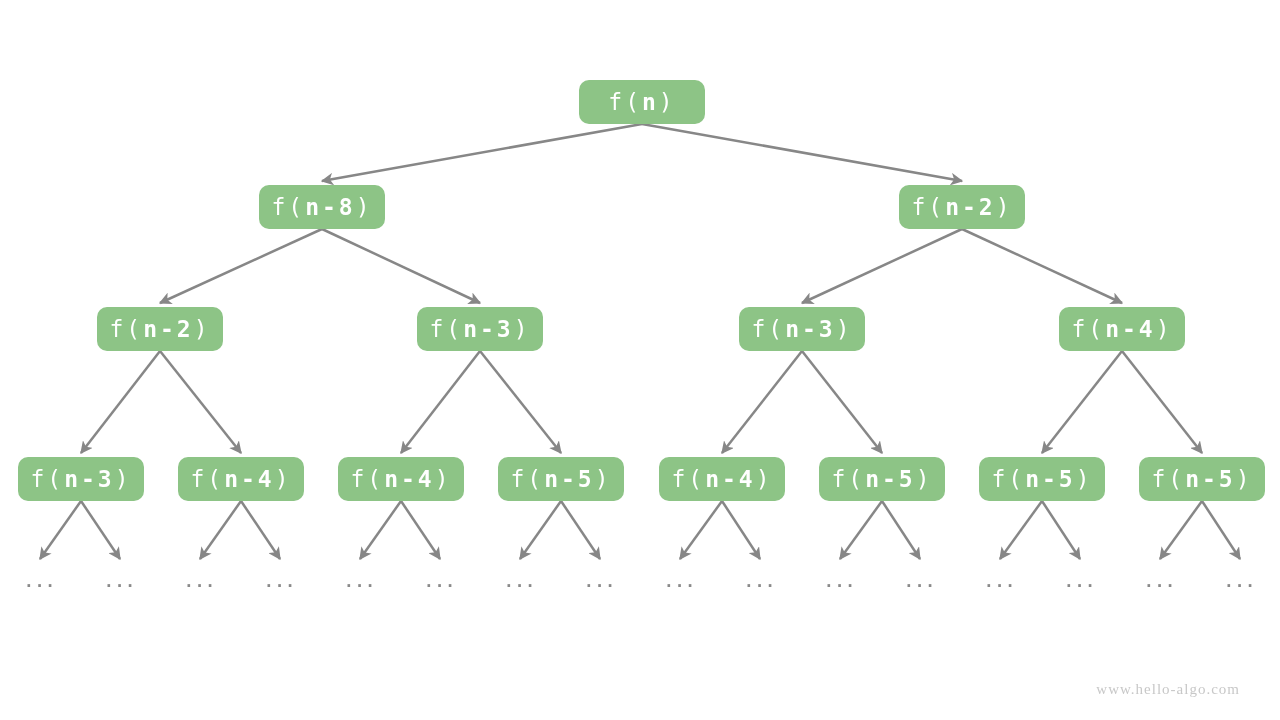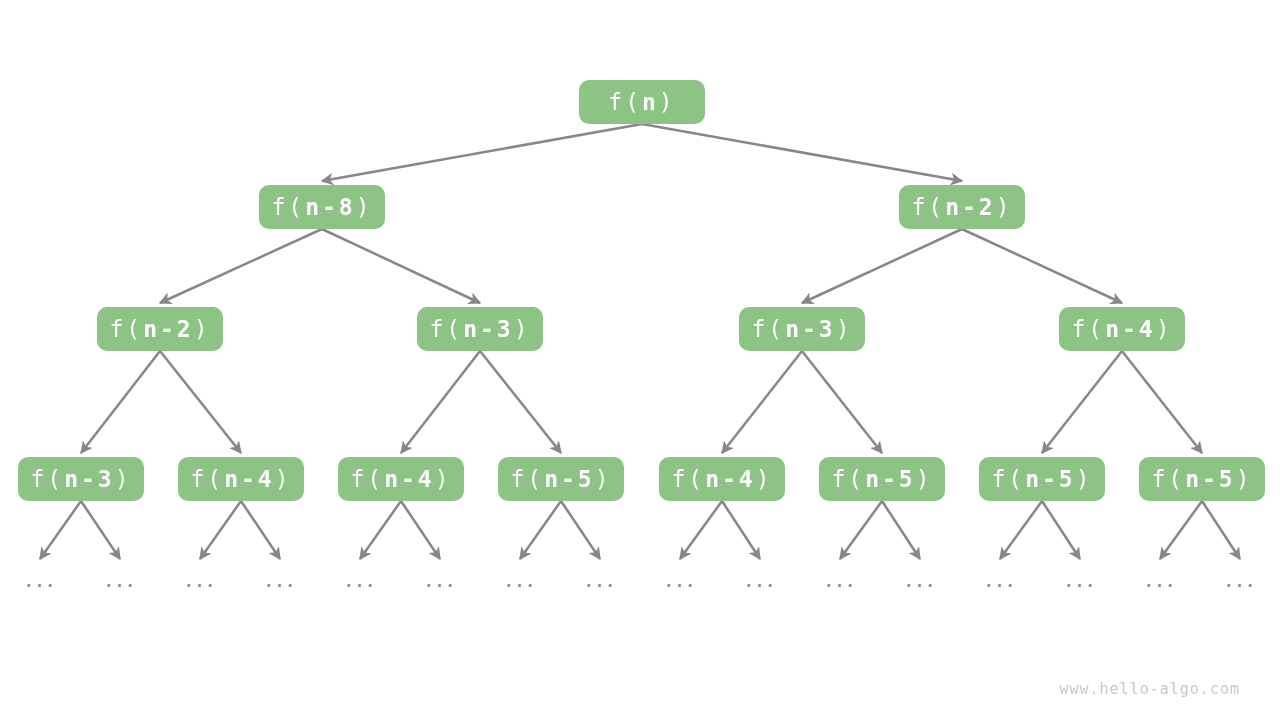--- a/index.html
+++ b/index.html
@@ -31,21 +31,21 @@
   .leaf {
     position:absolute; transform:translate(-50%,-70%);
     color:var(--dot-color,#8a8a8a);
     font-size:16px; font-weight:700; letter-spacing:1px;
     user-select:none;
   }
 
   .watermark {
     position:absolute; right:40px; bottom:22px;
     color:var(--watermark-color,#c8c8c8);
-    font-size:15px; letter-spacing:1px;
+    font-size:15px; letter-spacing:1px;font-family:Liberation Serif, serif;
   }
 </style>
 </head>
 <body>
 
 <div class="canvas">
 
   <svg class="edges" viewBox="0 0 1280 720" xmlns="http://www.w3.org/2000/svg">
     <defs>
       <marker id="arrowhead" viewBox="0 0 10 10" refX="9" refY="5" markerWidth="5" markerHeight="5" orient="auto">

